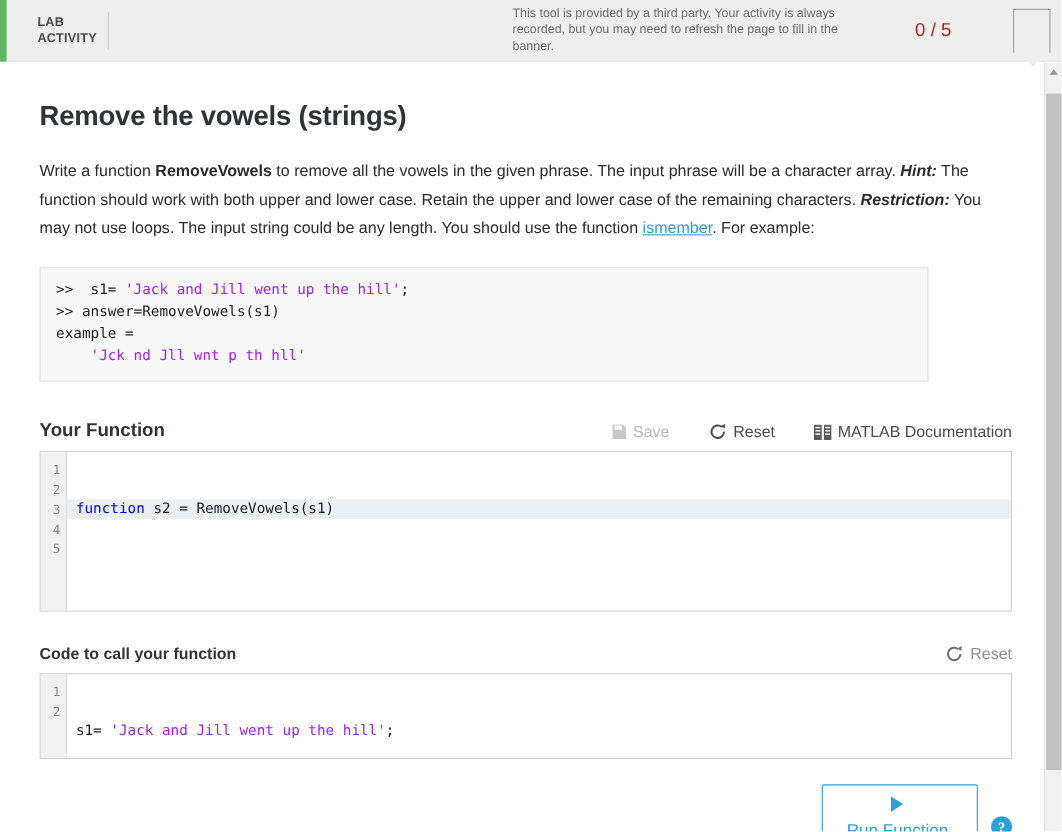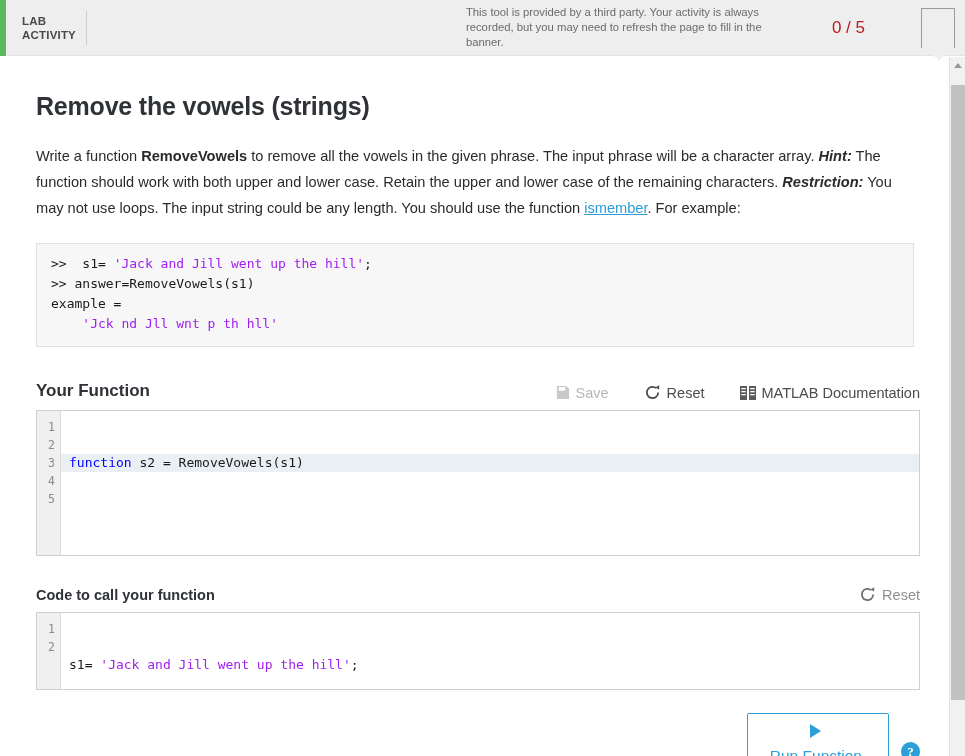--- a/index.html
+++ b/index.html
@@ -13,20 +13,21 @@
   #app { position: relative; width: 965px; height: 756px; background:#fff; }
 
   
   .banner {
     position: relative;
     height: 56px;
     background: #eeeeee;
     display: flex;
     align-items: center;
     border-bottom: 1px solid #e3e3e3;
+    padding-left: 12px;
   }
   .banner-accent {
     position: absolute; left: 0; top: 0;
     width: 6px; height: 56px;
     background: #5cb85c;
   }
   .lab-activity {
     margin-left: 22px;
     font-size: 11.5px;
     font-weight: bold;
@@ -108,21 +109,21 @@
   .desc b { font-weight: bold; }
   .desc i.hint { font-style: italic; font-weight: bold; text-align: right; }
   .link { color: #2d9cdb; }
 
   
   .example-box {
     background: #f7f7f7;
     border: 1px solid #e0e0e0;
     padding: 10px 0 12px 14px;
     margin-bottom: 34px;
-    width: 878px;
+    width: 808px;
   }
   .mono {
     font-family: "DejaVu Sans Mono", "Liberation Mono", monospace;
     font-size: 13px;
     line-height: 20px;
     color: #1a1a1a;
     white-space: pre;
   }
   .str { color: #a020f0; }
 

